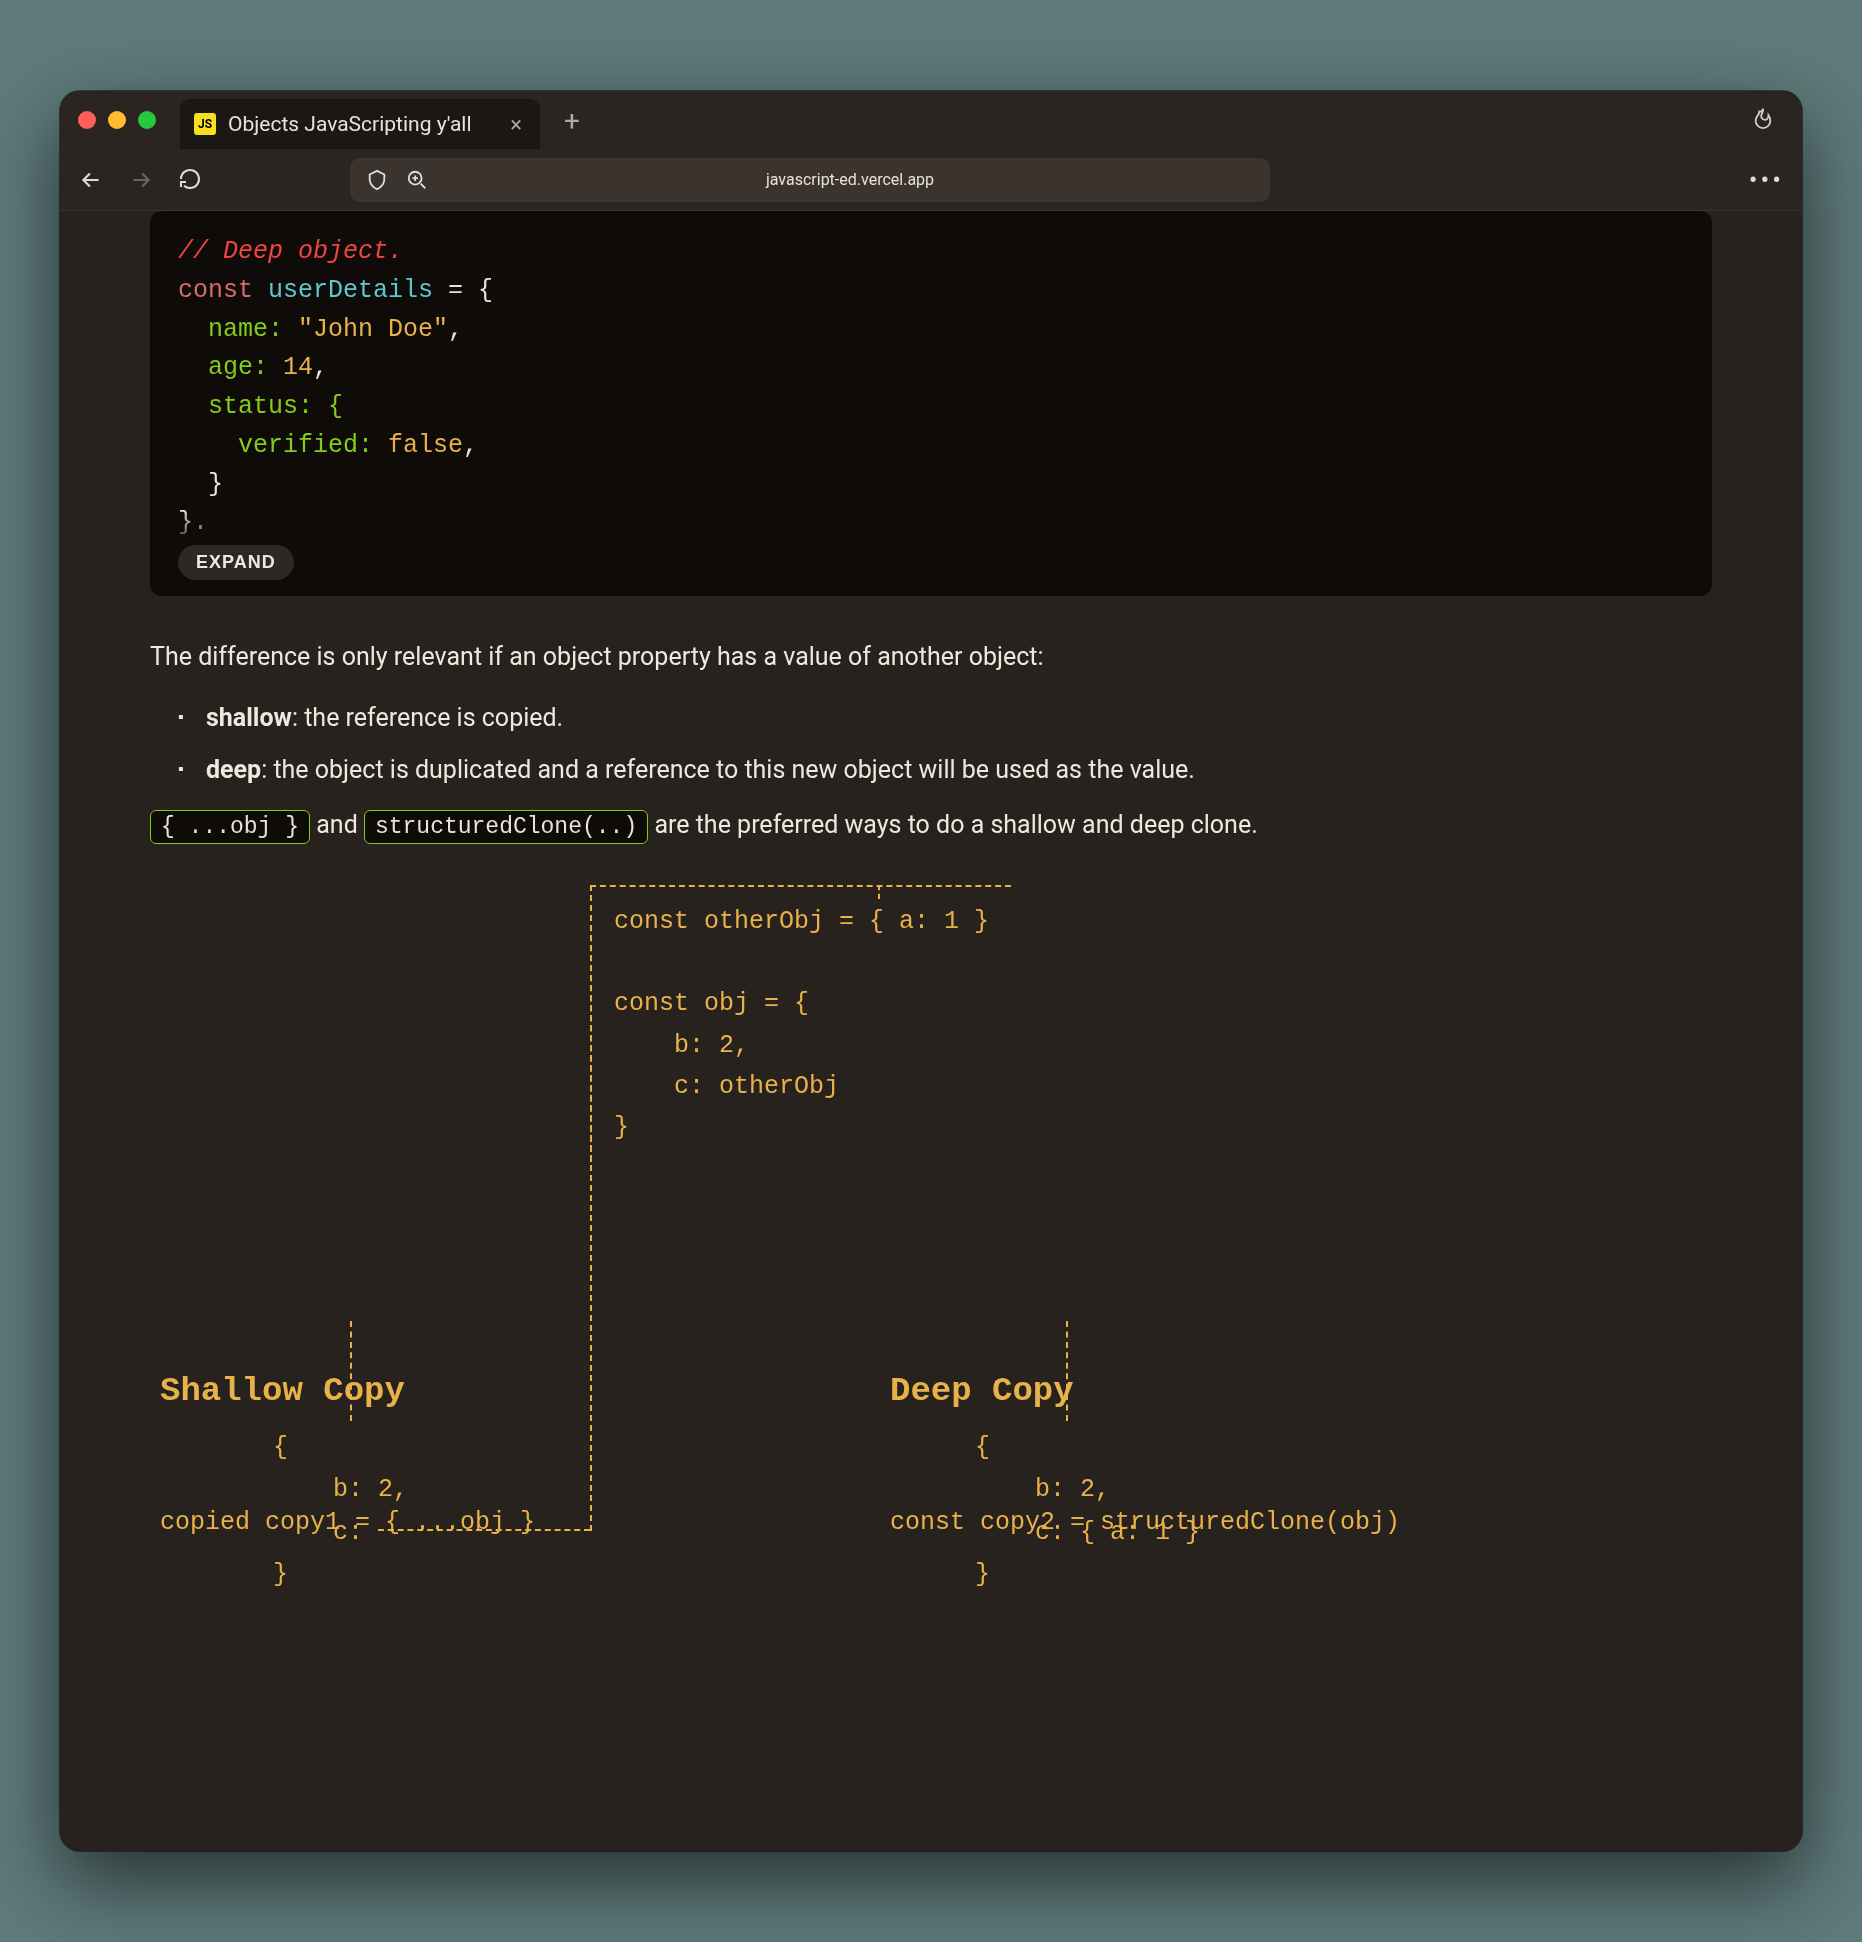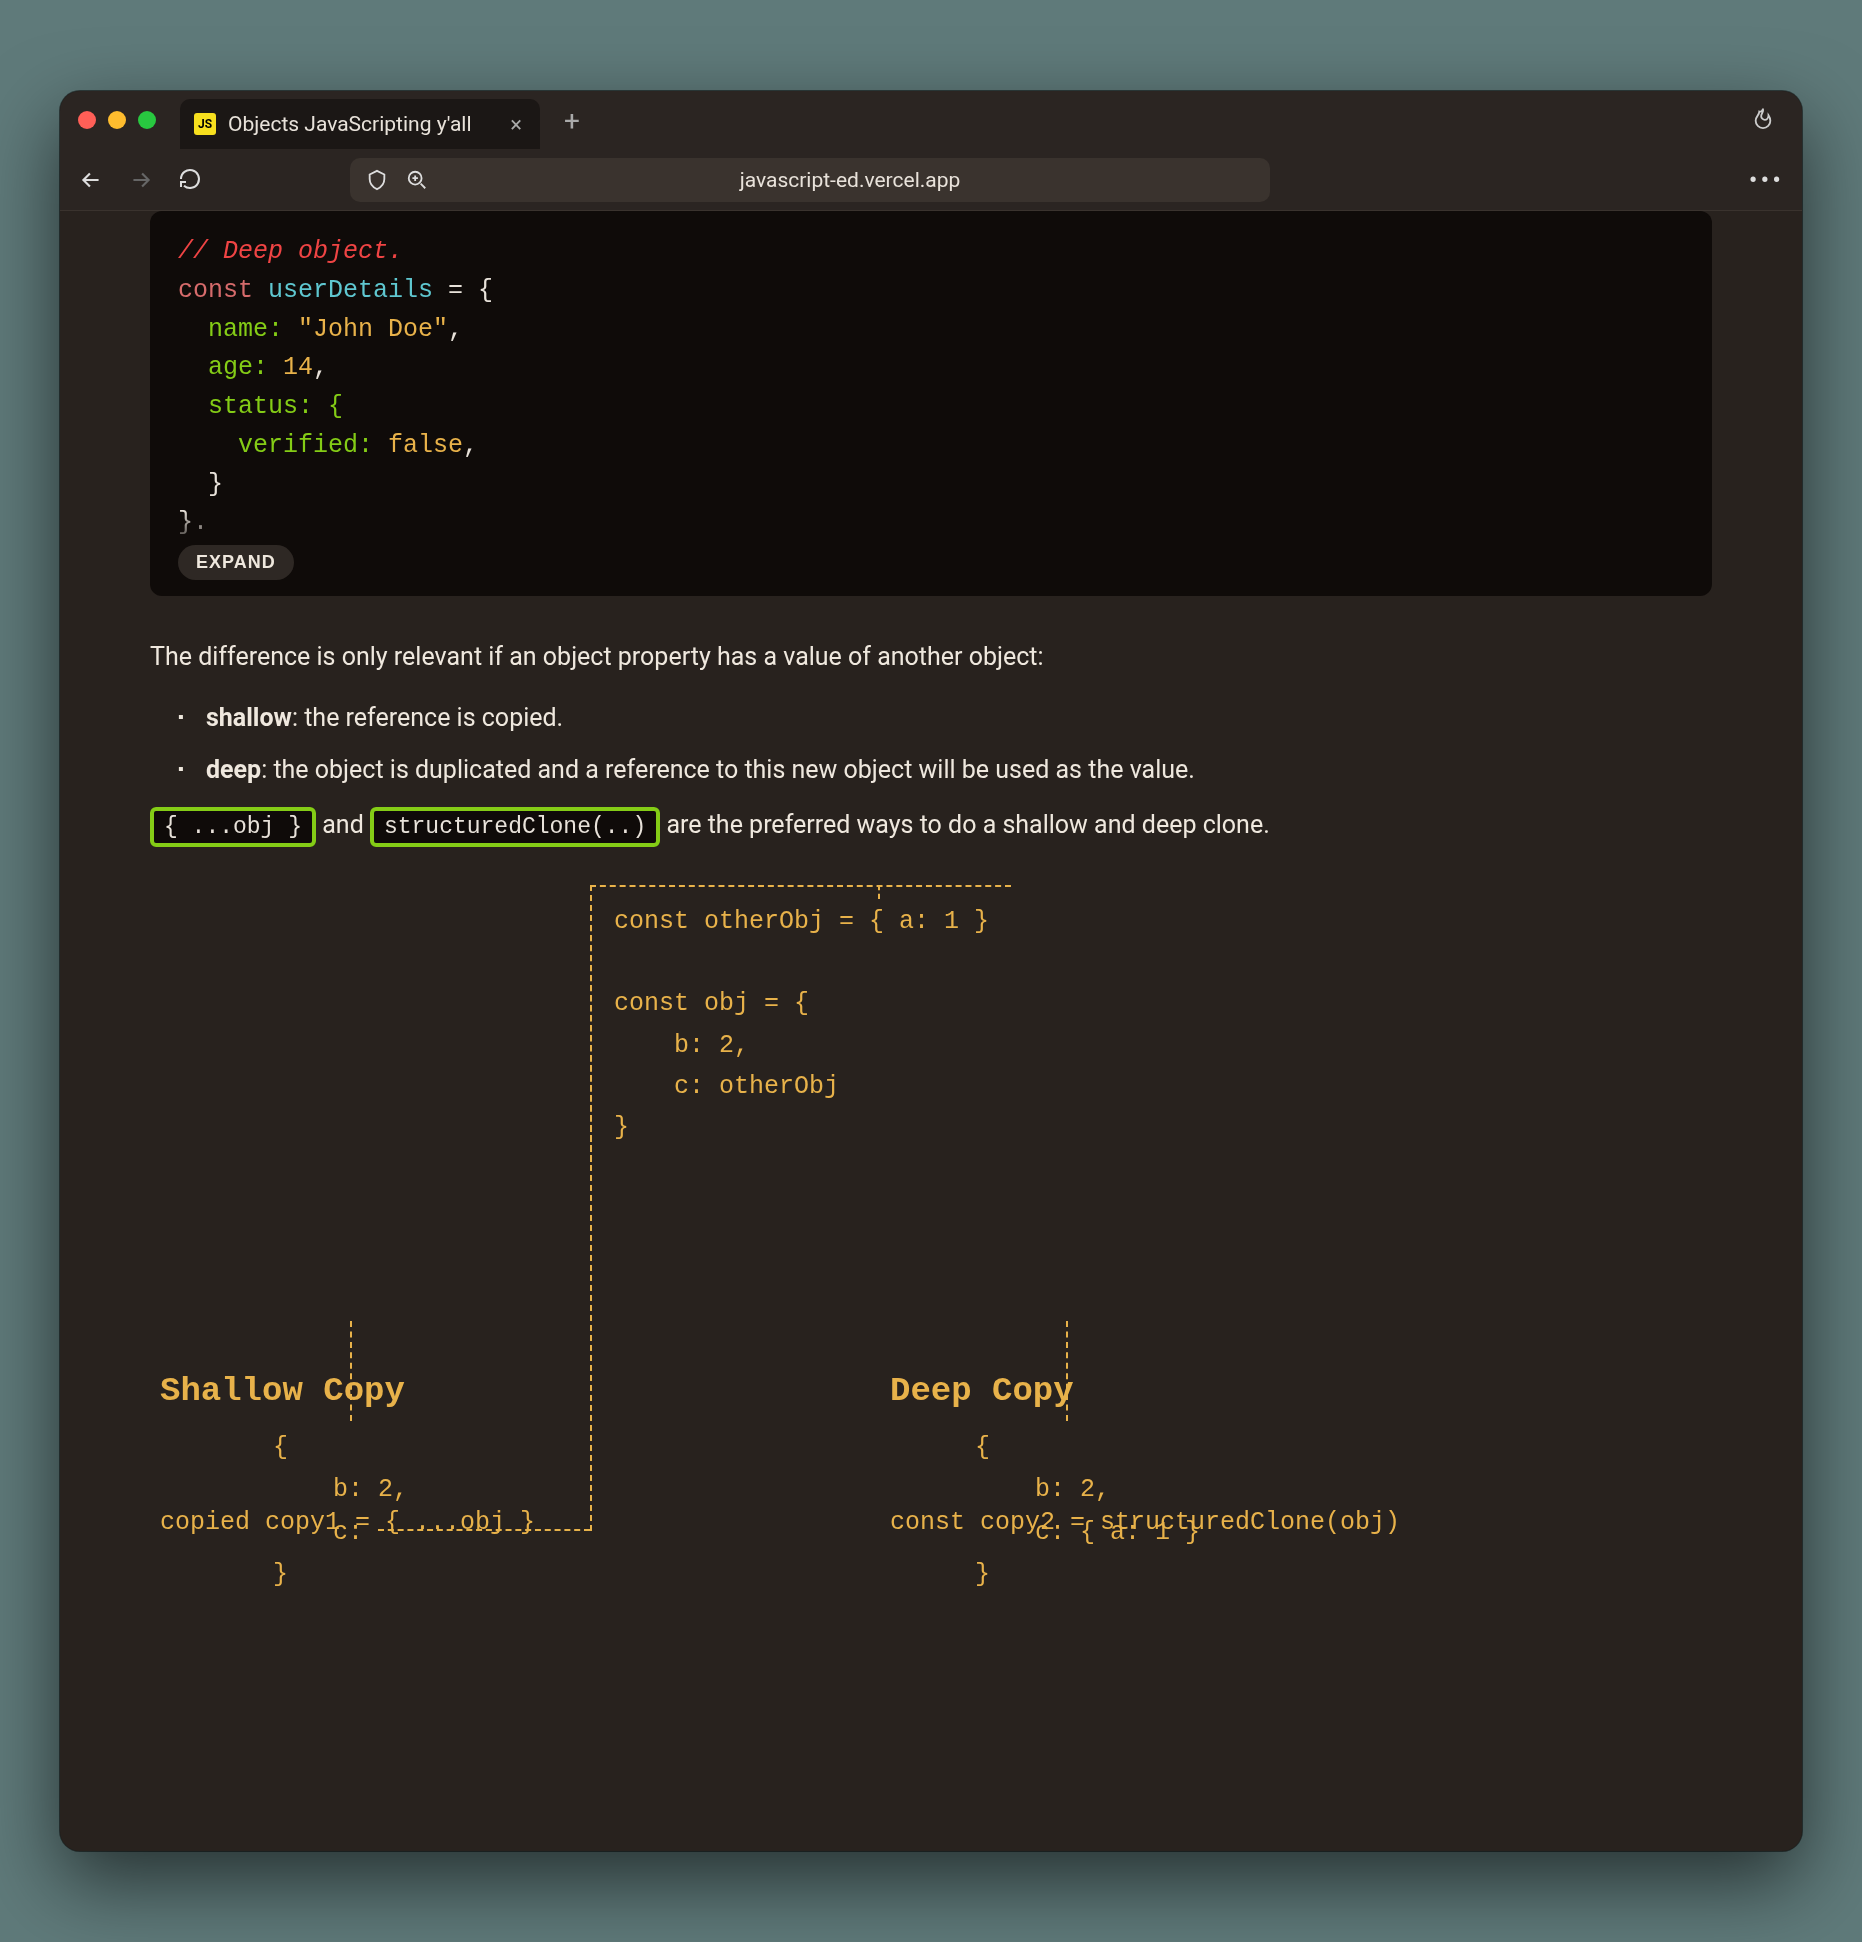--- a/index.html
+++ b/index.html
@@ -79,21 +79,21 @@
     background: #3a332e;
     border-radius: 10px;
     display: flex;
     align-items: center;
     padding: 0 16px;
     gap: 18px;
     color: #e8e2da;
     font-size: 21px;
   }
   .urlbar .shield, .urlbar .zoom { color: #ddd; display:flex; }
-  .urlbar .url { flex: 1; text-align: center; color: #e8e2da; font-size: 21px; }
+  .urlbar .url { flex: 1; text-align: center; color: #e8e2da; font-size: 16px; }
   .overflow { margin-left: auto; color: #ddd; font-size: 26px; letter-spacing: 3px; cursor:pointer; }
   .content {
     flex: 1;
     background: #28221e;
     overflow: hidden;
     padding: 0 90px;
     color: #efe8de;
     font-size: 25px;
     line-height: 1.5;
   }
@@ -139,21 +139,21 @@
   ul.bullets { list-style: none; margin: 6px 0 18px 28px; }
   ul.bullets li { position: relative; padding-left: 28px; margin: 14px 0; }
   ul.bullets li::before { content: "▪"; position: absolute; left: 0; color: #efe8de; font-size: 16px; top: 6px;}
   .bold { font-weight: 700; }
   .inline-code {
     background: #0f0b09;
     padding: 3px 10px;
     border-radius: 6px;
     font-family: "SFMono-Regular", Consolas, "Liberation Mono", Menlo, monospace;
     font-size: 23px;
-    border: 4px solid #84cc16;
+    border: 1px solid #84cc16;
     color: #e8e2da;
   }
   .diagram {
     margin-top: 28px;
     font-family: "SFMono-Regular", Consolas, "Liberation Mono", Menlo, monospace;
     font-size: 25px;
     color: #e8b24a;
     position: relative;
     height: 700px;
   }

